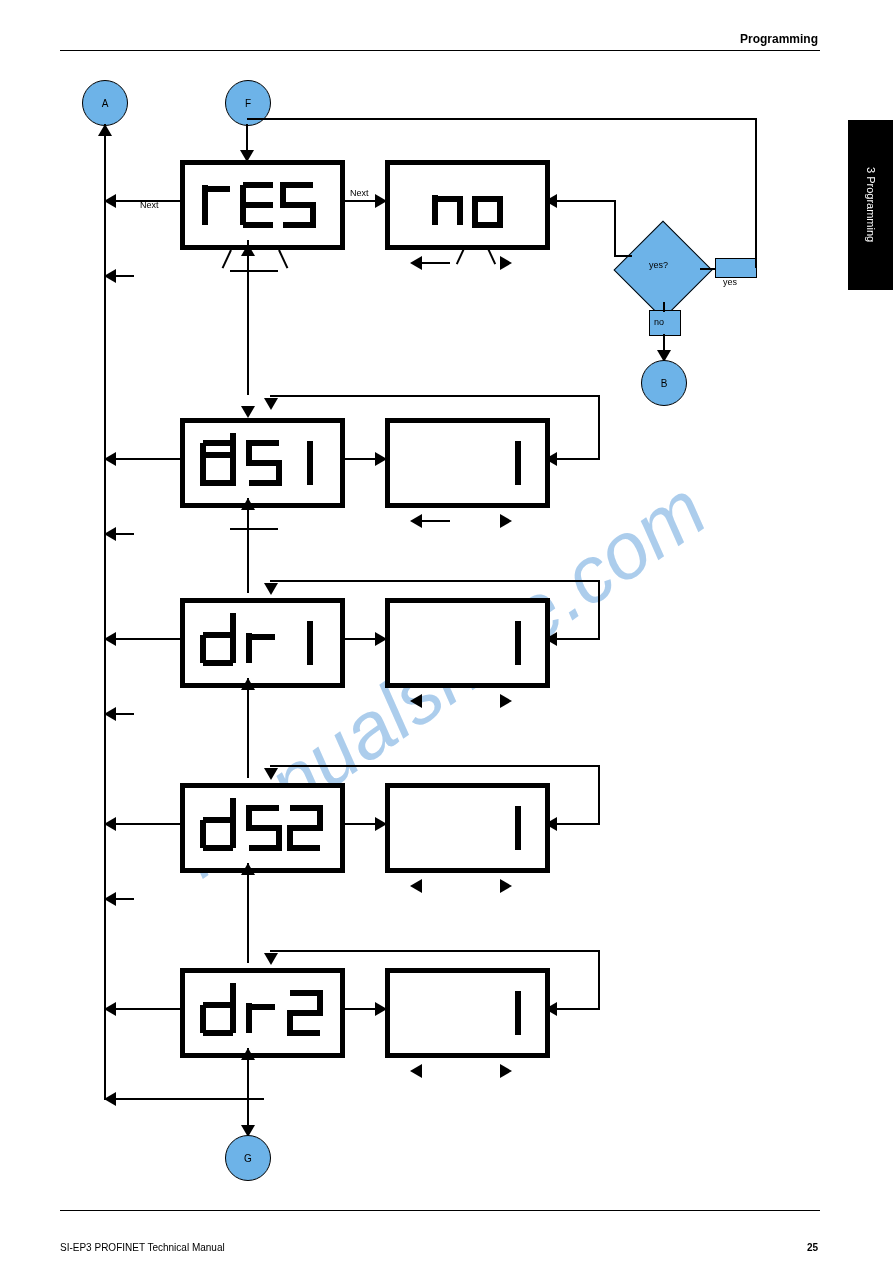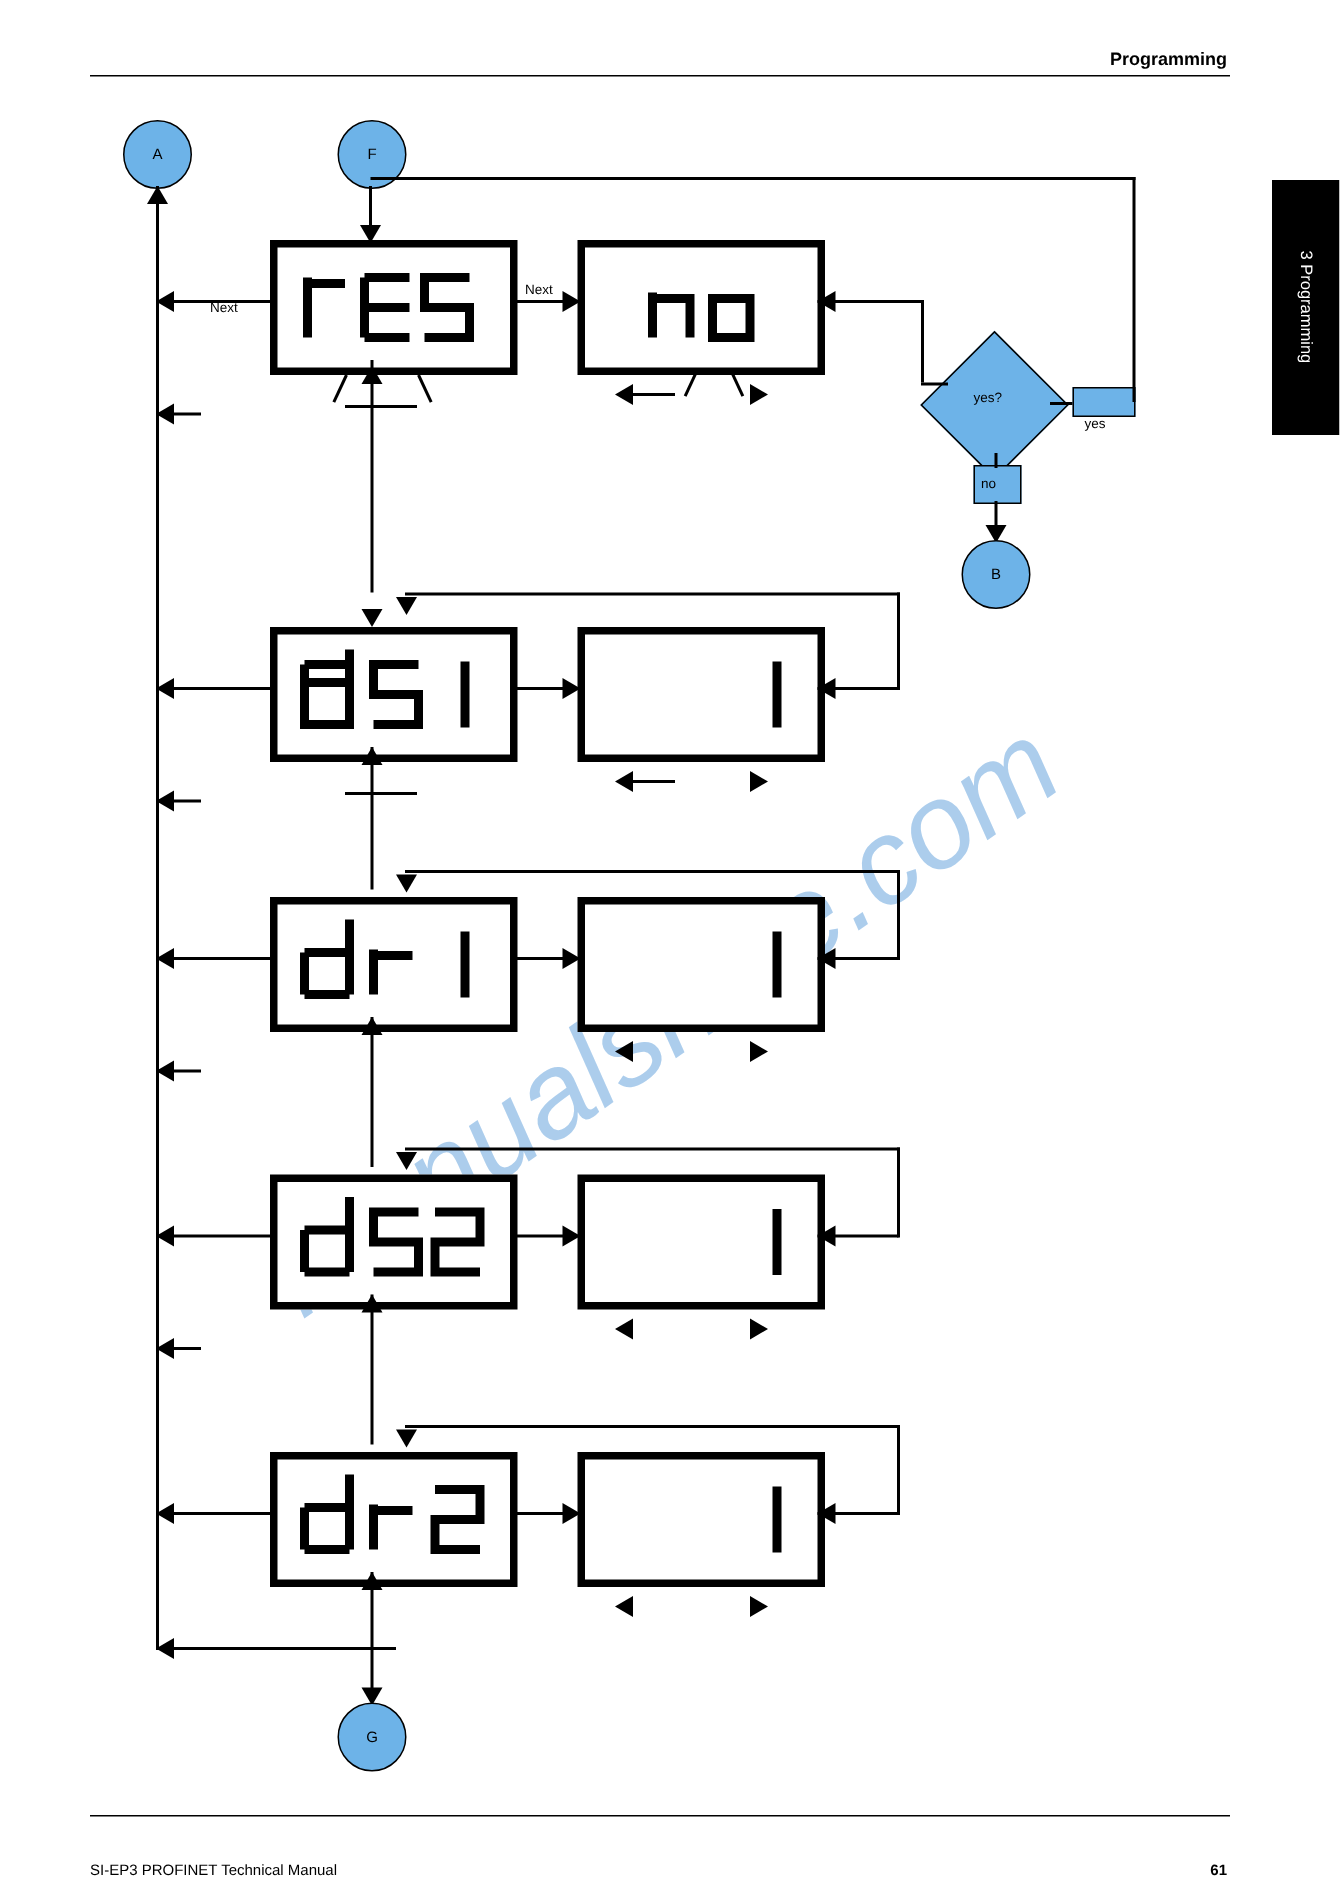--- a/index.html
+++ b/index.html
@@ -367,18 +367,18 @@
   <div class="line" style="left:247px; top:1048px; width:2px; height:80px;"></div>
   <div class="arrow-u" style="left:241px; top:1048px;"></div>
   <div class="arrow-d" style="left:241px; top:1125px;"></div>
 
   <div class="circle" style="left:225px; top:1135px; width:44px; height:44px;">
       <span>G</span>
     </div>
 
   <div class="hr" style="left:60px; top:1210px; width:760px;"></div>
   <div class="footer" style="left:60px;">SI-EP3 PROFINET Technical Manual</div>
-  <div class="footer" style="right:75px; font-weight:bold;">61</div>
+  <div class="footer" style="right:75px; font-weight:bold;">25</div>
 
   <div class="label" style="left:140px; top:200px;">Next</div>
   <div class="label" style="left:350px; top:188px;">Next</div>
 
 </div>
 
 </body></html>

